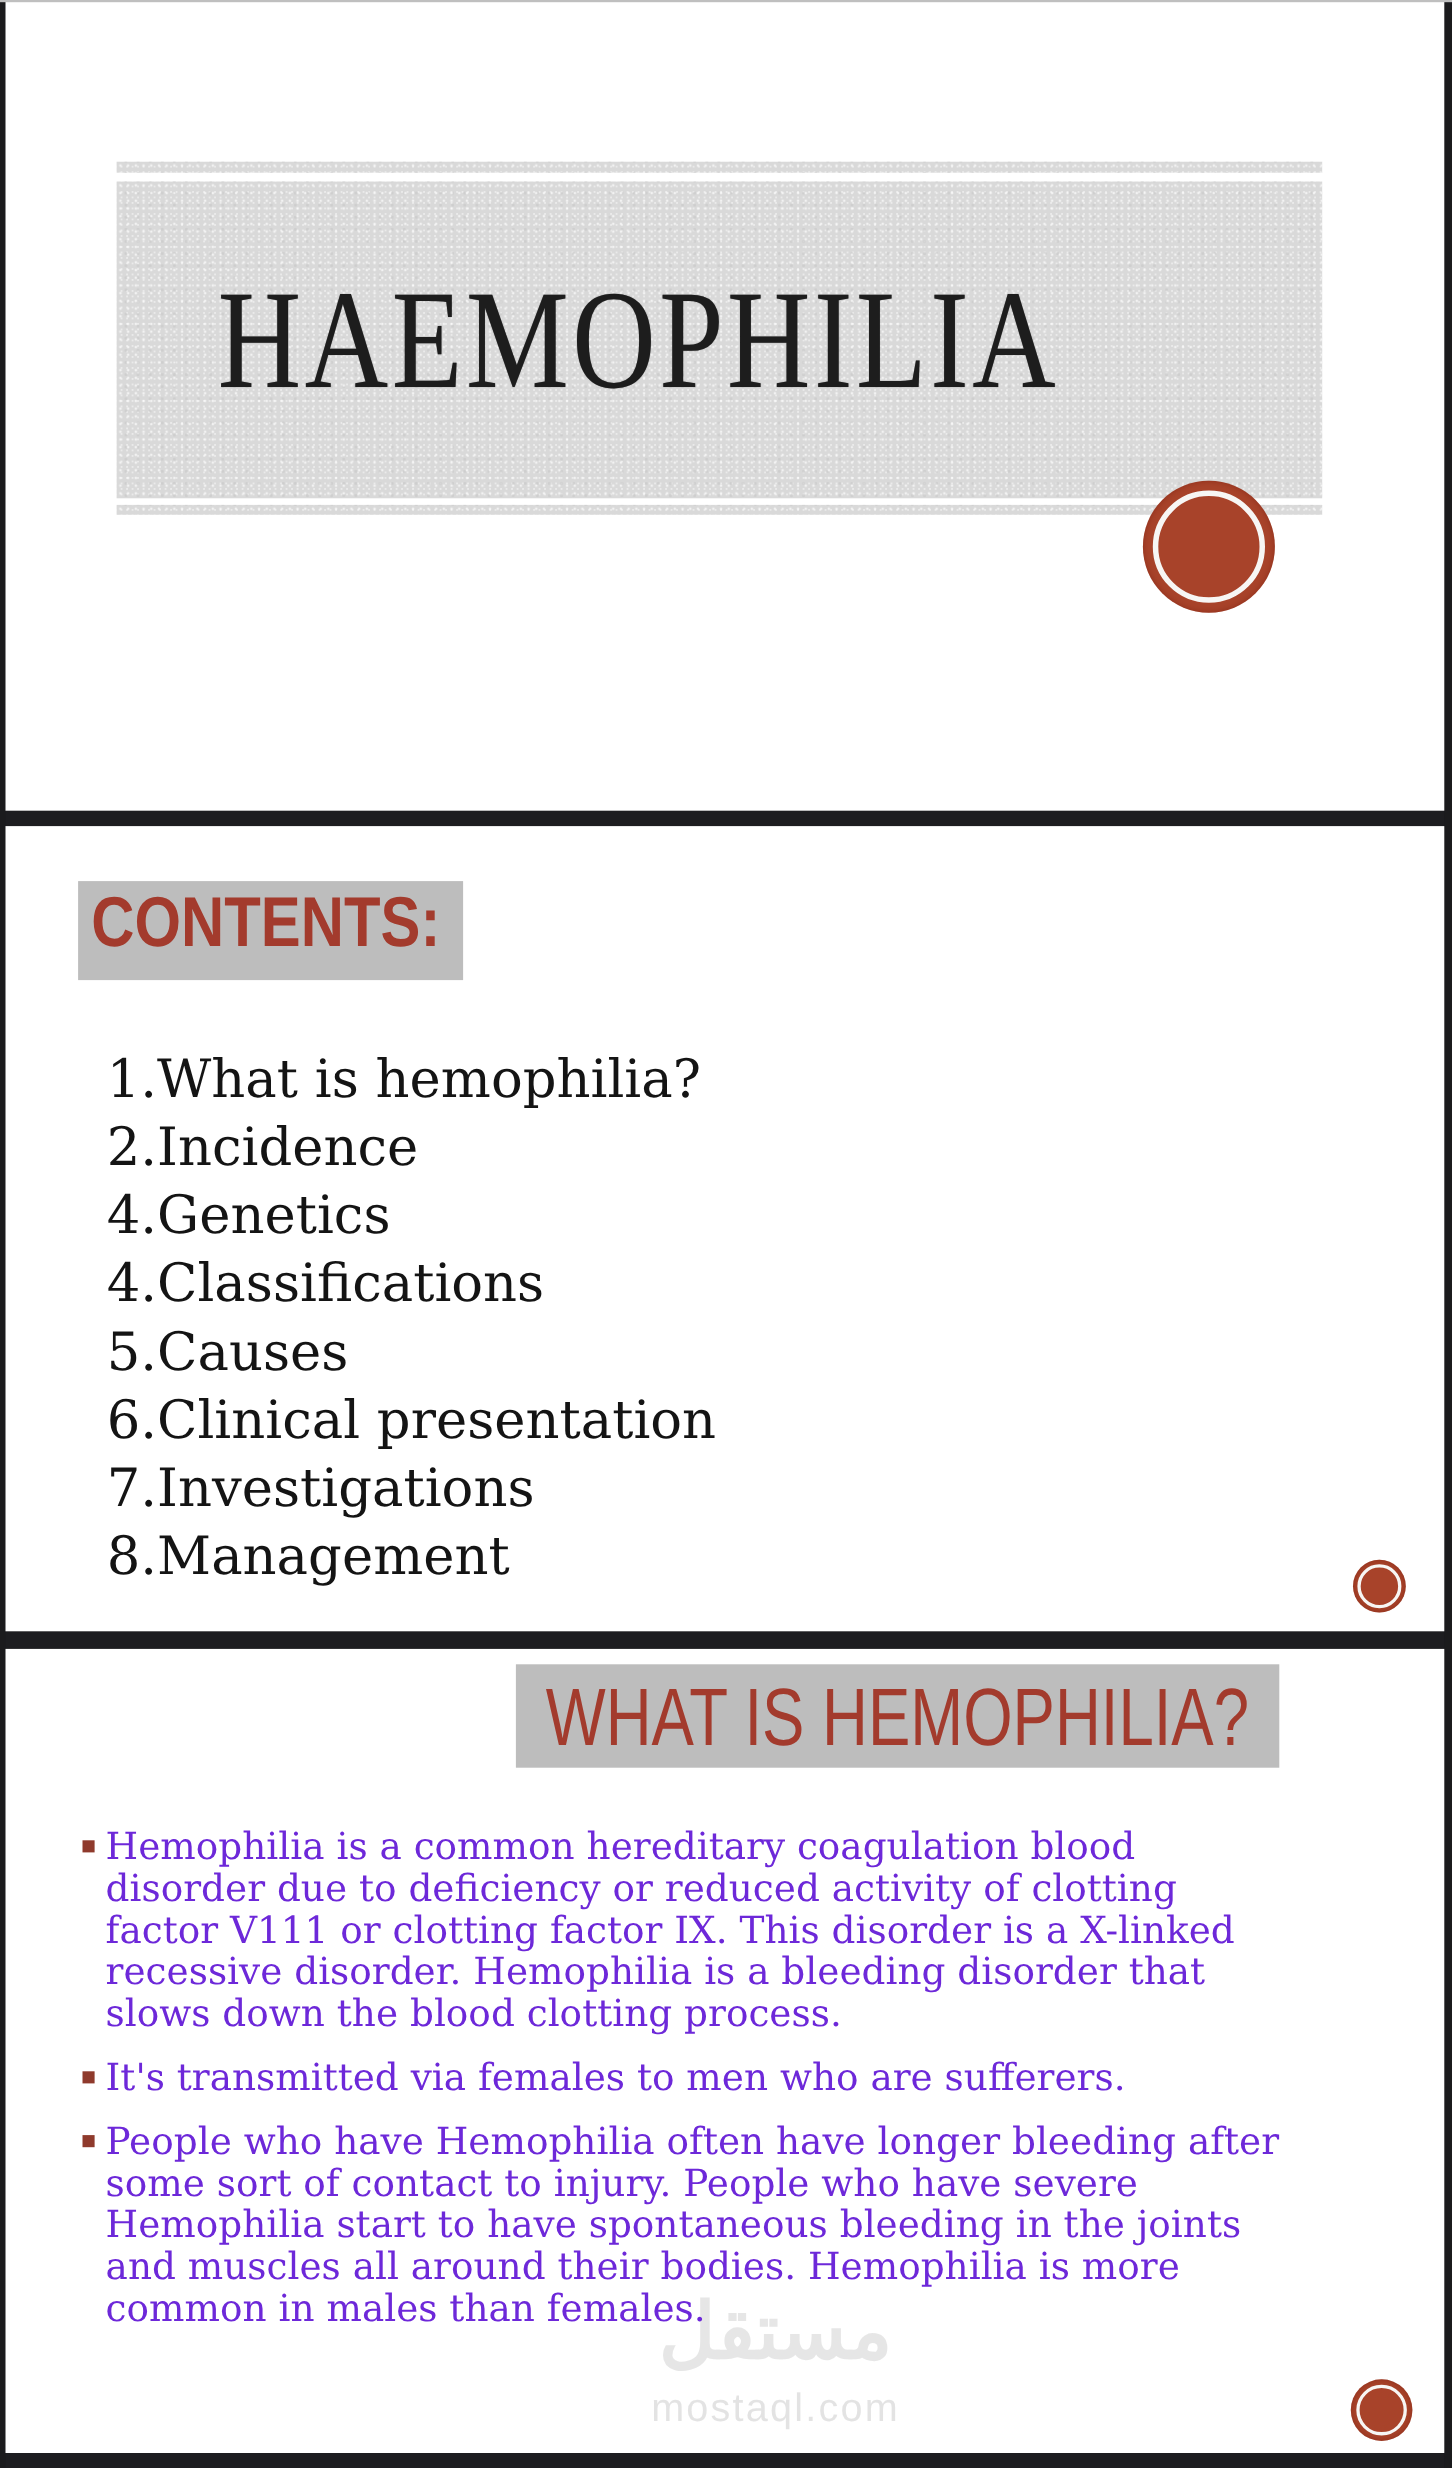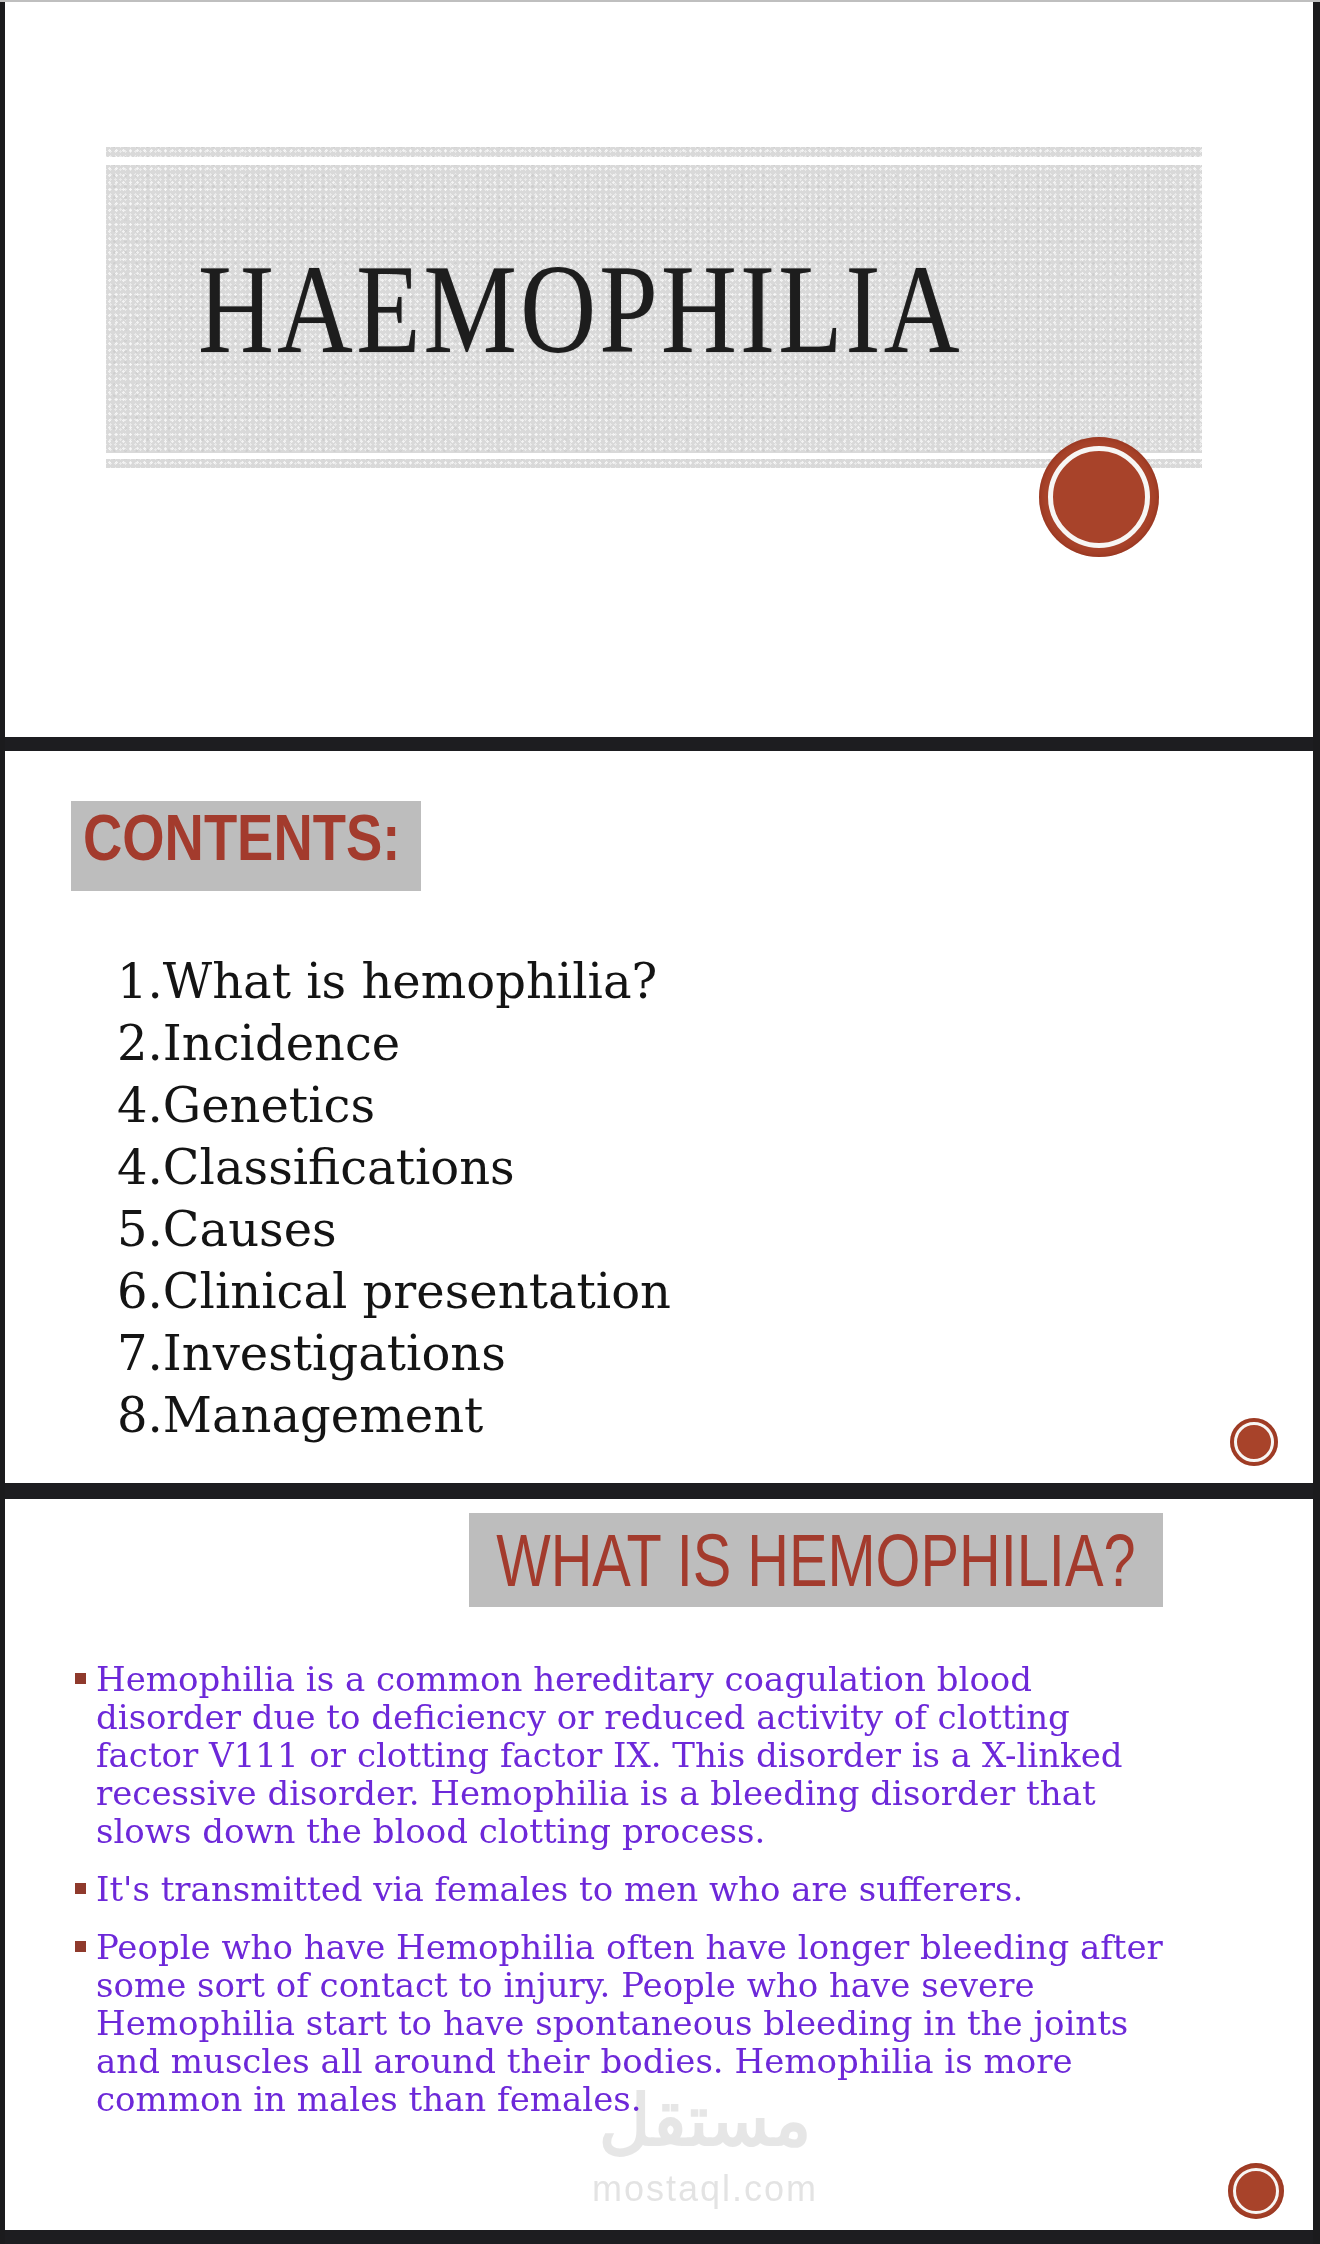--- a/index.html
+++ b/index.html
@@ -67,21 +67,21 @@
     display:inline-block;margin-left:12px;
     font-size:64px;font-weight:700;color:#a33b2d;
     transform:scaleX(0.85);transform-origin:left center;
     white-space:nowrap;letter-spacing:0px;
   }
   #contents-list{
     position:absolute;left:97px;top:950px;width:1100px;
     font-family:"DejaVu Serif", serif;
     font-size:48px;line-height:62px;color:#141414;
   }
-  .contents-item{white-space:nowrap;margin-left:20px;}
+  .contents-item{white-space:nowrap;}
 
   
   #s3-heading-box{
     position:absolute;left:469px;top:1513px;width:694px;height:94px;
     background:#bdbdbd;display:flex;align-items:center;justify-content:center;
   }
   #s3-heading{
     display:inline-block;
     font-size:74px;font-weight:400;color:#a33b2d;
     transform:scaleX(0.78);transform-origin:center center;

